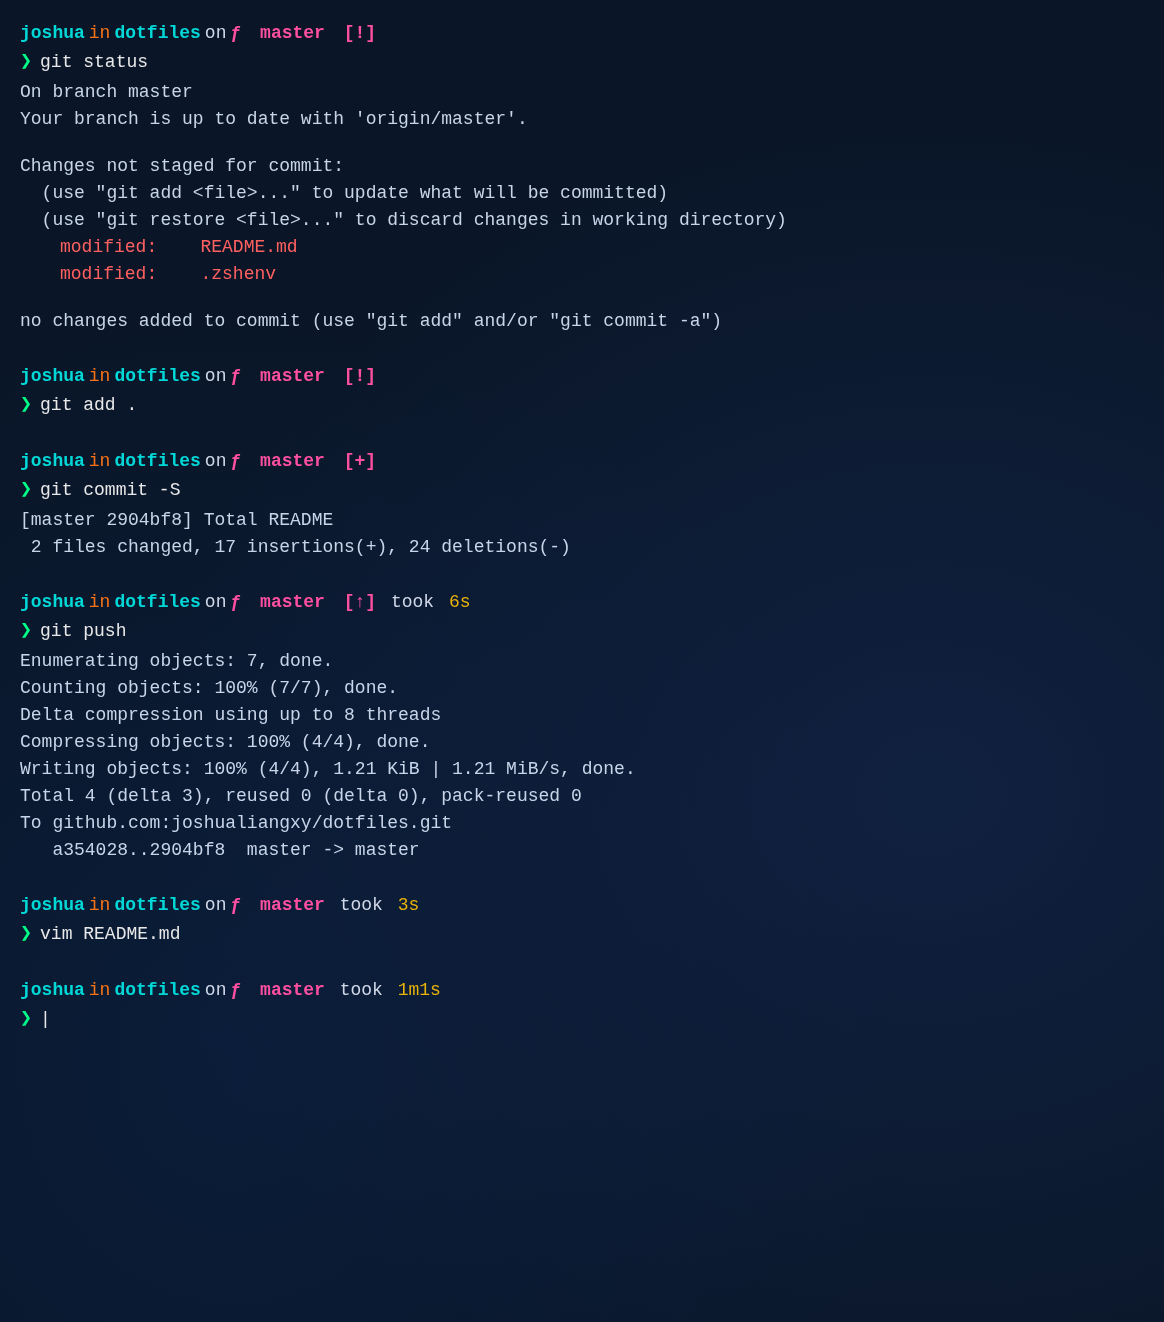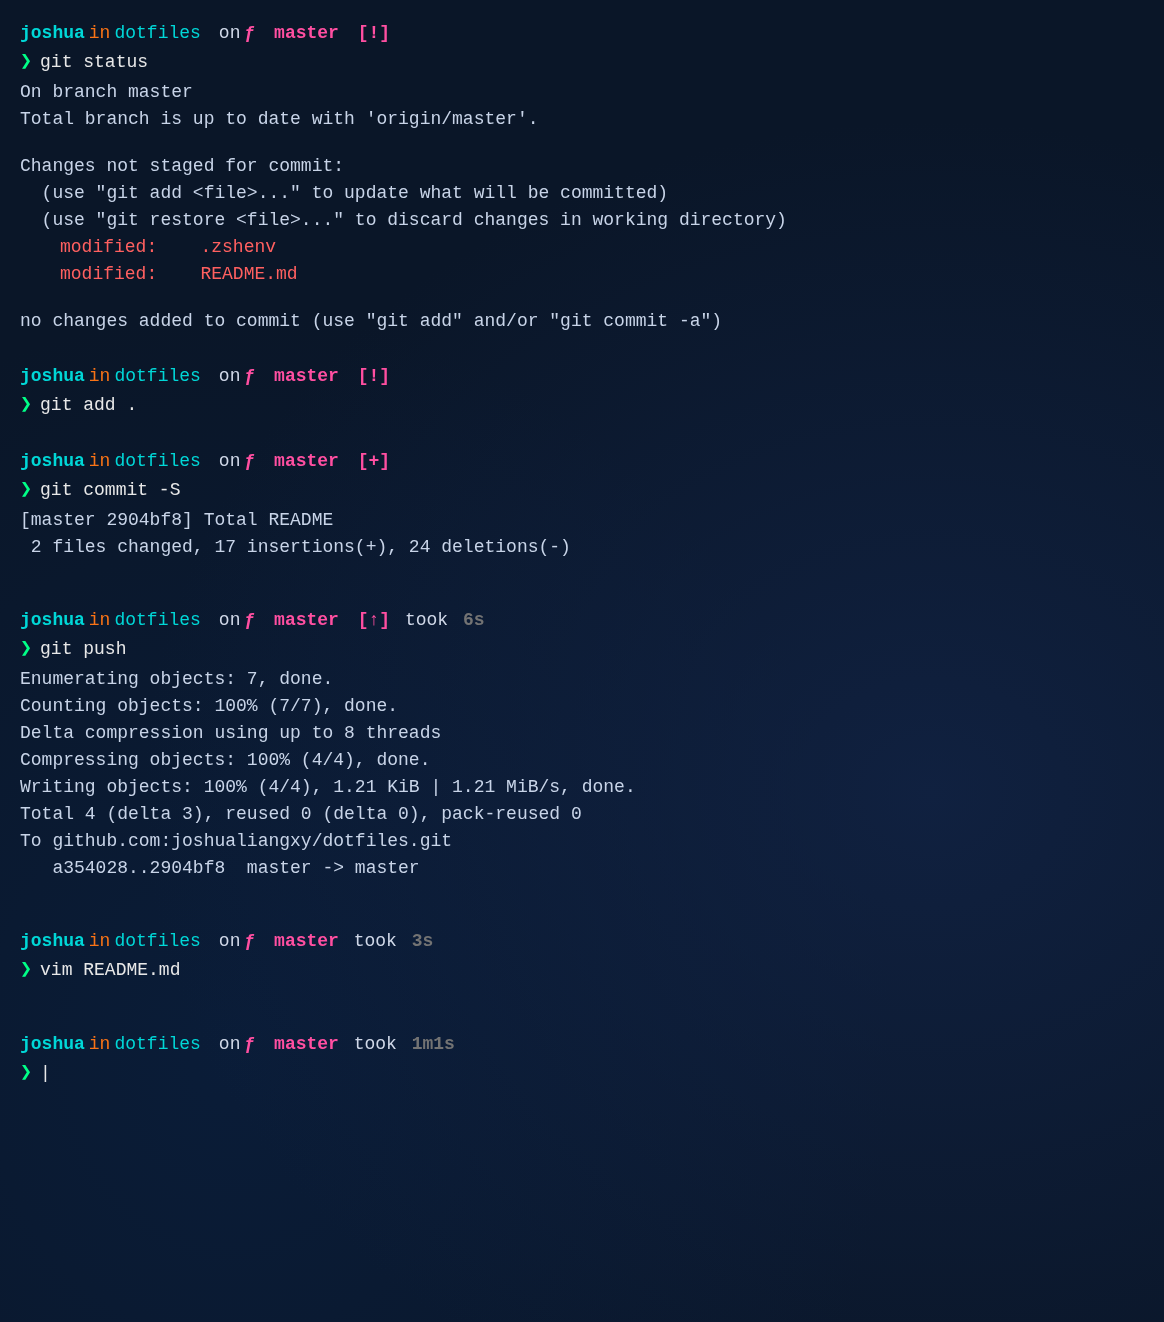--- a/index.html
+++ b/index.html
@@ -40,26 +40,25 @@
       font-weight: bold;
     }
 
     .in-text {
       color: #f97316;
       text-align: center;
     }
 
     .dir {
       color: #00d7d7;
-      font-weight: normal;
+      font-weight: bold;
     }
 
     .on-text {
       color: #d0d8e8;
-      margin-left: 14px;
     }
 
     .git-icon {
       color: #ff4fa1;
       font-weight: bold;
     }
 
     .branch {
       color: #ff4fa1;
       font-weight: bold;
@@ -68,23 +67,22 @@
     .status-badge {
       color: #ff4fa1;
       font-weight: bold;
     }
 
     .took-text {
       color: #d0d8e8;
     }
 
     .took-time {
-      color: #737373;
-      font-weight: bold;
-      margin-top: 18px;
+      color: #eab308;
+      font-weight: normal;
     }
 
     .command-line {
       display: flex;
       align-items: baseline;
       margin-bottom: 2px;
     }
 
     .prompt-char {
       color: #00ff87;
@@ -139,32 +137,32 @@
       <span class="in-text">&nbsp;</span>
       <span class="branch">master</span>
       <span class="in-text">&nbsp;</span>
       <span class="status-badge">[!]</span>
     </div>
     <div class="command-line">
       <span class="prompt-char">❯</span>
       <span class="command">git status</span>
     </div>
     <div class="output-line">On branch master</div>
-    <div class="output-line">Total branch is up to date with 'origin/master'.</div>
+    <div class="output-line">Your branch is up to date with 'origin/master'.</div>
     <div class="blank-line"></div>
     <div class="output-line">Changes not staged for commit:</div>
     <div class="output-line">&nbsp;&nbsp;(use "git add &lt;file&gt;..." to update what will be committed)</div>
     <div class="output-line">&nbsp;&nbsp;(use "git restore &lt;file&gt;..." to discard changes in working directory)</div>
     <div class="output-line output-indent">
       <span class="modified-label">modified:</span>
-      <span class="modified-file">&nbsp;&nbsp;&nbsp;.zshenv</span>
+      <span class="modified-file">&nbsp;&nbsp;&nbsp;README.md</span>
     </div>
     <div class="output-line output-indent">
       <span class="modified-label">modified:</span>
-      <span class="modified-file">&nbsp;&nbsp;&nbsp;README.md</span>
+      <span class="modified-file">&nbsp;&nbsp;&nbsp;.zshenv</span>
     </div>
     <div class="blank-line"></div>
     <div class="output-line">no changes added to commit (use "git add" and/or "git commit -a")</div>
   </div>
 
   <div class="blank-line"></div>
 
   <div class="section">
     <div class="prompt-line">
       <span class="user">joshua</span>

